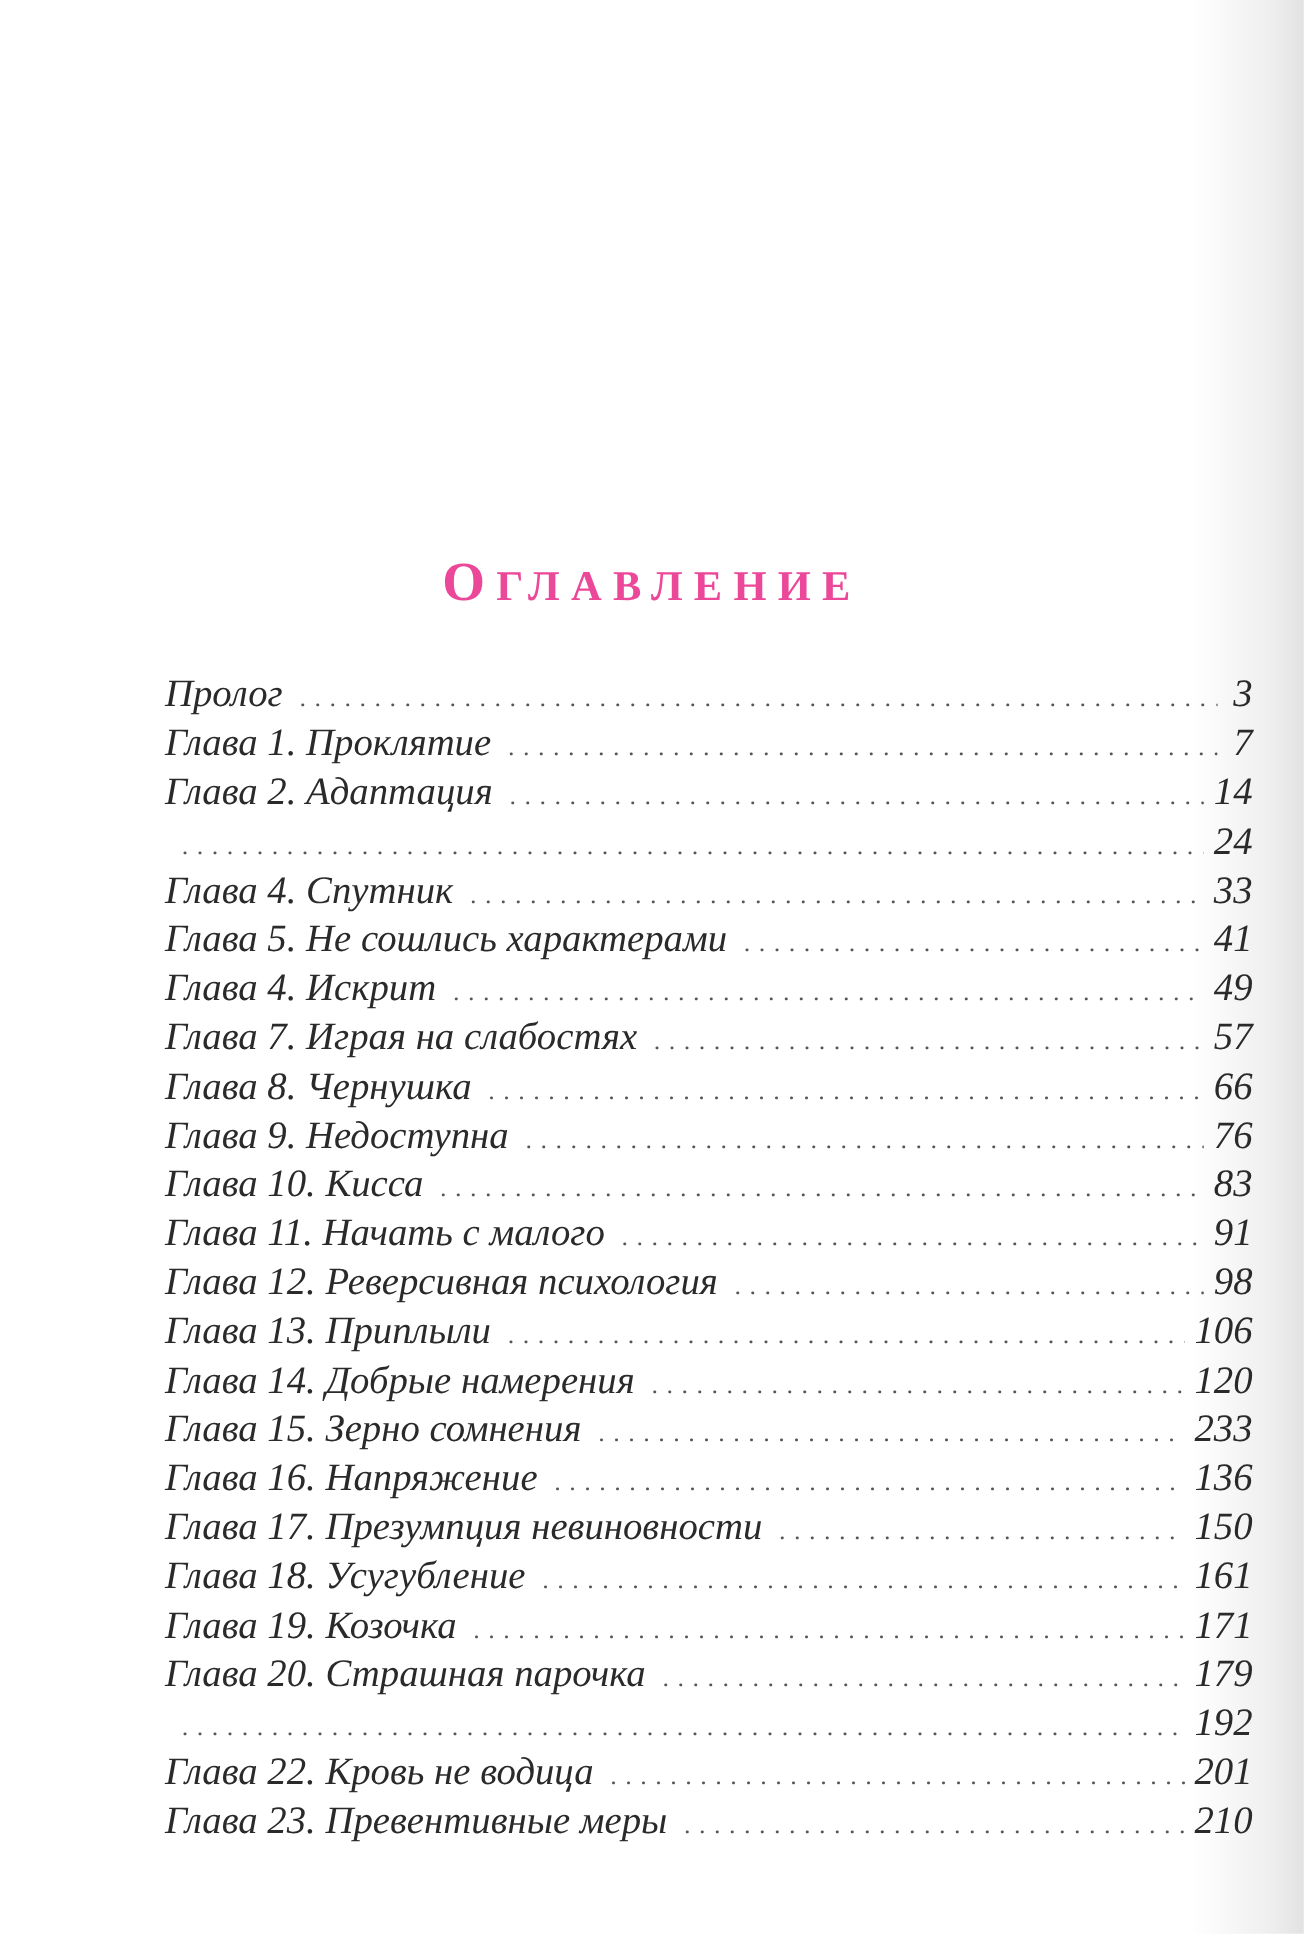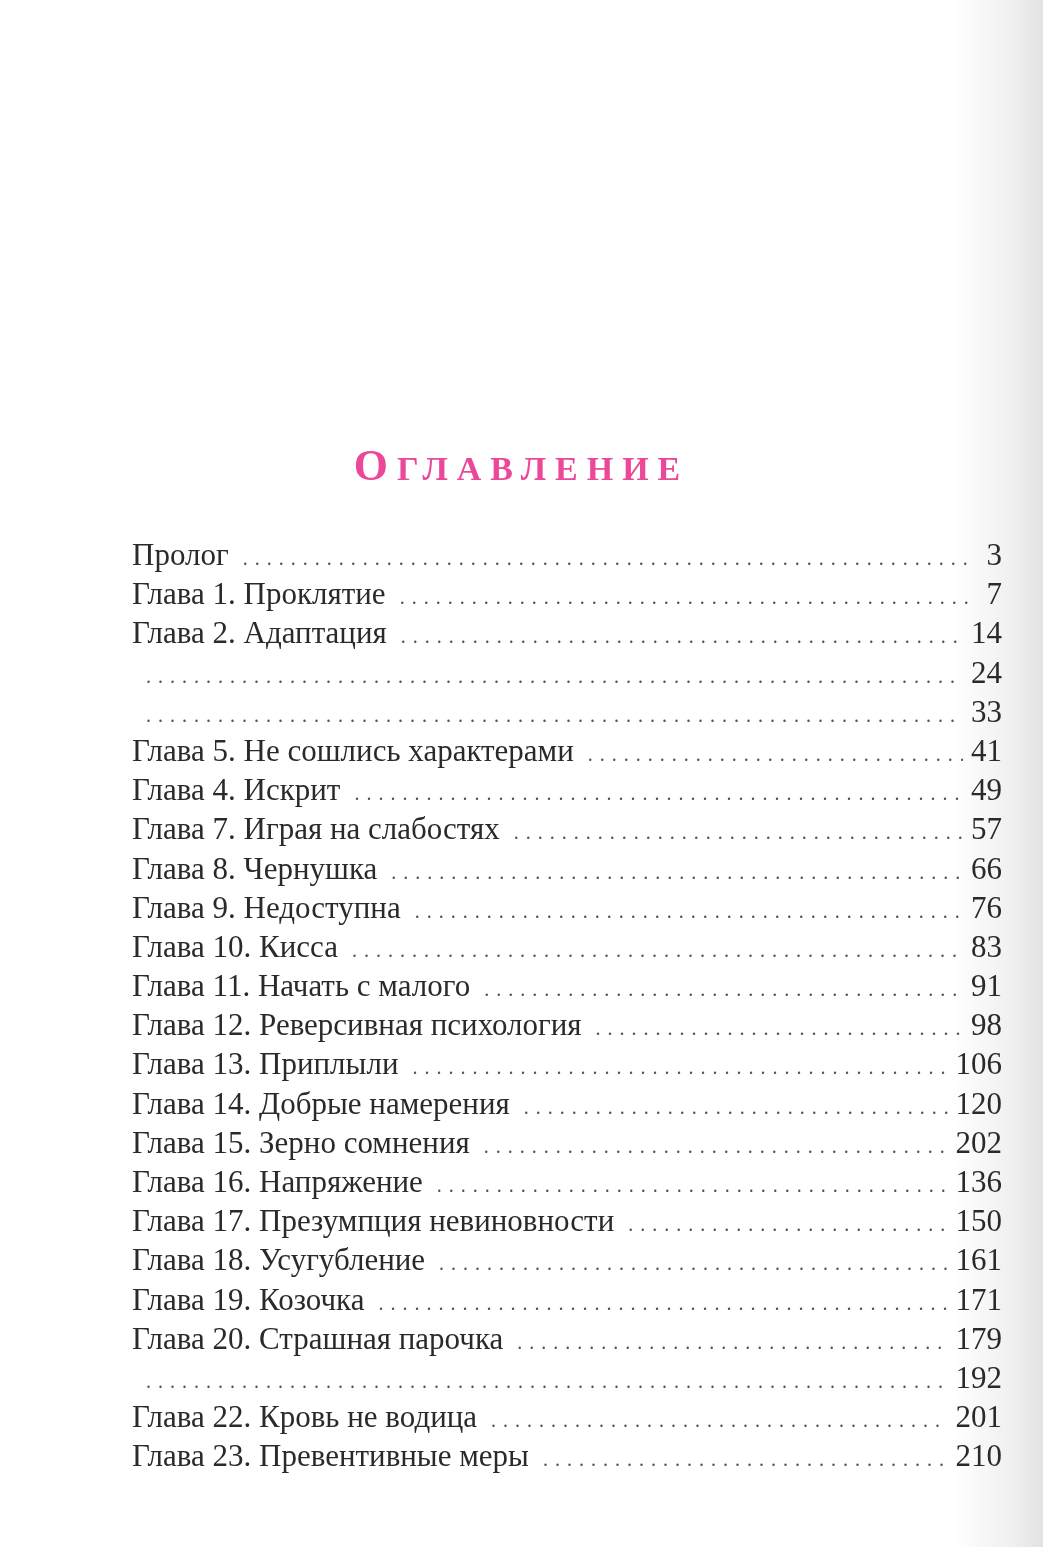--- a/index.html
+++ b/index.html
@@ -18,21 +18,21 @@
     position: absolute; top: 440px; left: 0; width: 1043px;
     text-align: center; font-size: 34px; letter-spacing: 9px;
     font-weight: bold; color: #ec4899;
   }
   .title .cap { font-size: 44px; }
   .toc {
     position: absolute; top: 535px; left: 132px; width: 870px;
   }
   .toc-row {
     display: flex; align-items: baseline;
-    height: 39.2px; font-size: 31px; line-height: 39px;
+    height: 39.2px; font-size: 31px; line-height: 39px; font-style: italic;
   }
   .toc-label { white-space: nowrap; flex: 0 0 auto; }
   .toc-leader {
     flex: 1 1 auto; margin: 0 8px 0 14px; overflow: hidden;
     white-space: nowrap; color: #555; font-size: 20px; letter-spacing: 7px;
   }
   .toc-page { flex: 0 0 auto; text-align: right; min-width: 20px; }
 </style>
 </head>
 <body>
@@ -55,20 +55,21 @@
   <div class="toc-row">
       <span class="toc-label">Глава 2. Адаптация</span>
       <span class="toc-leader">...........................................................................................</span>
       <span class="toc-page">14</span>
     </div>
   <div class="toc-row">
       <span class="toc-leader">...........................................................................................</span>
       <span class="toc-page">24</span>
     </div>
   <div class="toc-row">
+      <span class="toc-label">Глава 4. Спутник</span>
       <span class="toc-leader">...........................................................................................</span>
       <span class="toc-page">33</span>
     </div>
   <div class="toc-row">
       <span class="toc-label">Глава 5. Не сошлись характерами</span>
       <span class="toc-leader">...........................................................................................</span>
       <span class="toc-page">41</span>
     </div>
   <div class="toc-row">
       <span class="toc-label">Глава 4. Искрит</span>
@@ -111,21 +112,21 @@
       <span class="toc-page">106</span>
     </div>
   <div class="toc-row">
       <span class="toc-label">Глава 14. Добрые намерения</span>
       <span class="toc-leader">...........................................................................................</span>
       <span class="toc-page">120</span>
     </div>
   <div class="toc-row">
       <span class="toc-label">Глава 15. Зерно сомнения</span>
       <span class="toc-leader">...........................................................................................</span>
-      <span class="toc-page">202</span>
+      <span class="toc-page">233</span>
     </div>
   <div class="toc-row">
       <span class="toc-label">Глава 16. Напряжение</span>
       <span class="toc-leader">...........................................................................................</span>
       <span class="toc-page">136</span>
     </div>
   <div class="toc-row">
       <span class="toc-label">Глава 17. Презумпция невиновности</span>
       <span class="toc-leader">...........................................................................................</span>
       <span class="toc-page">150</span>

